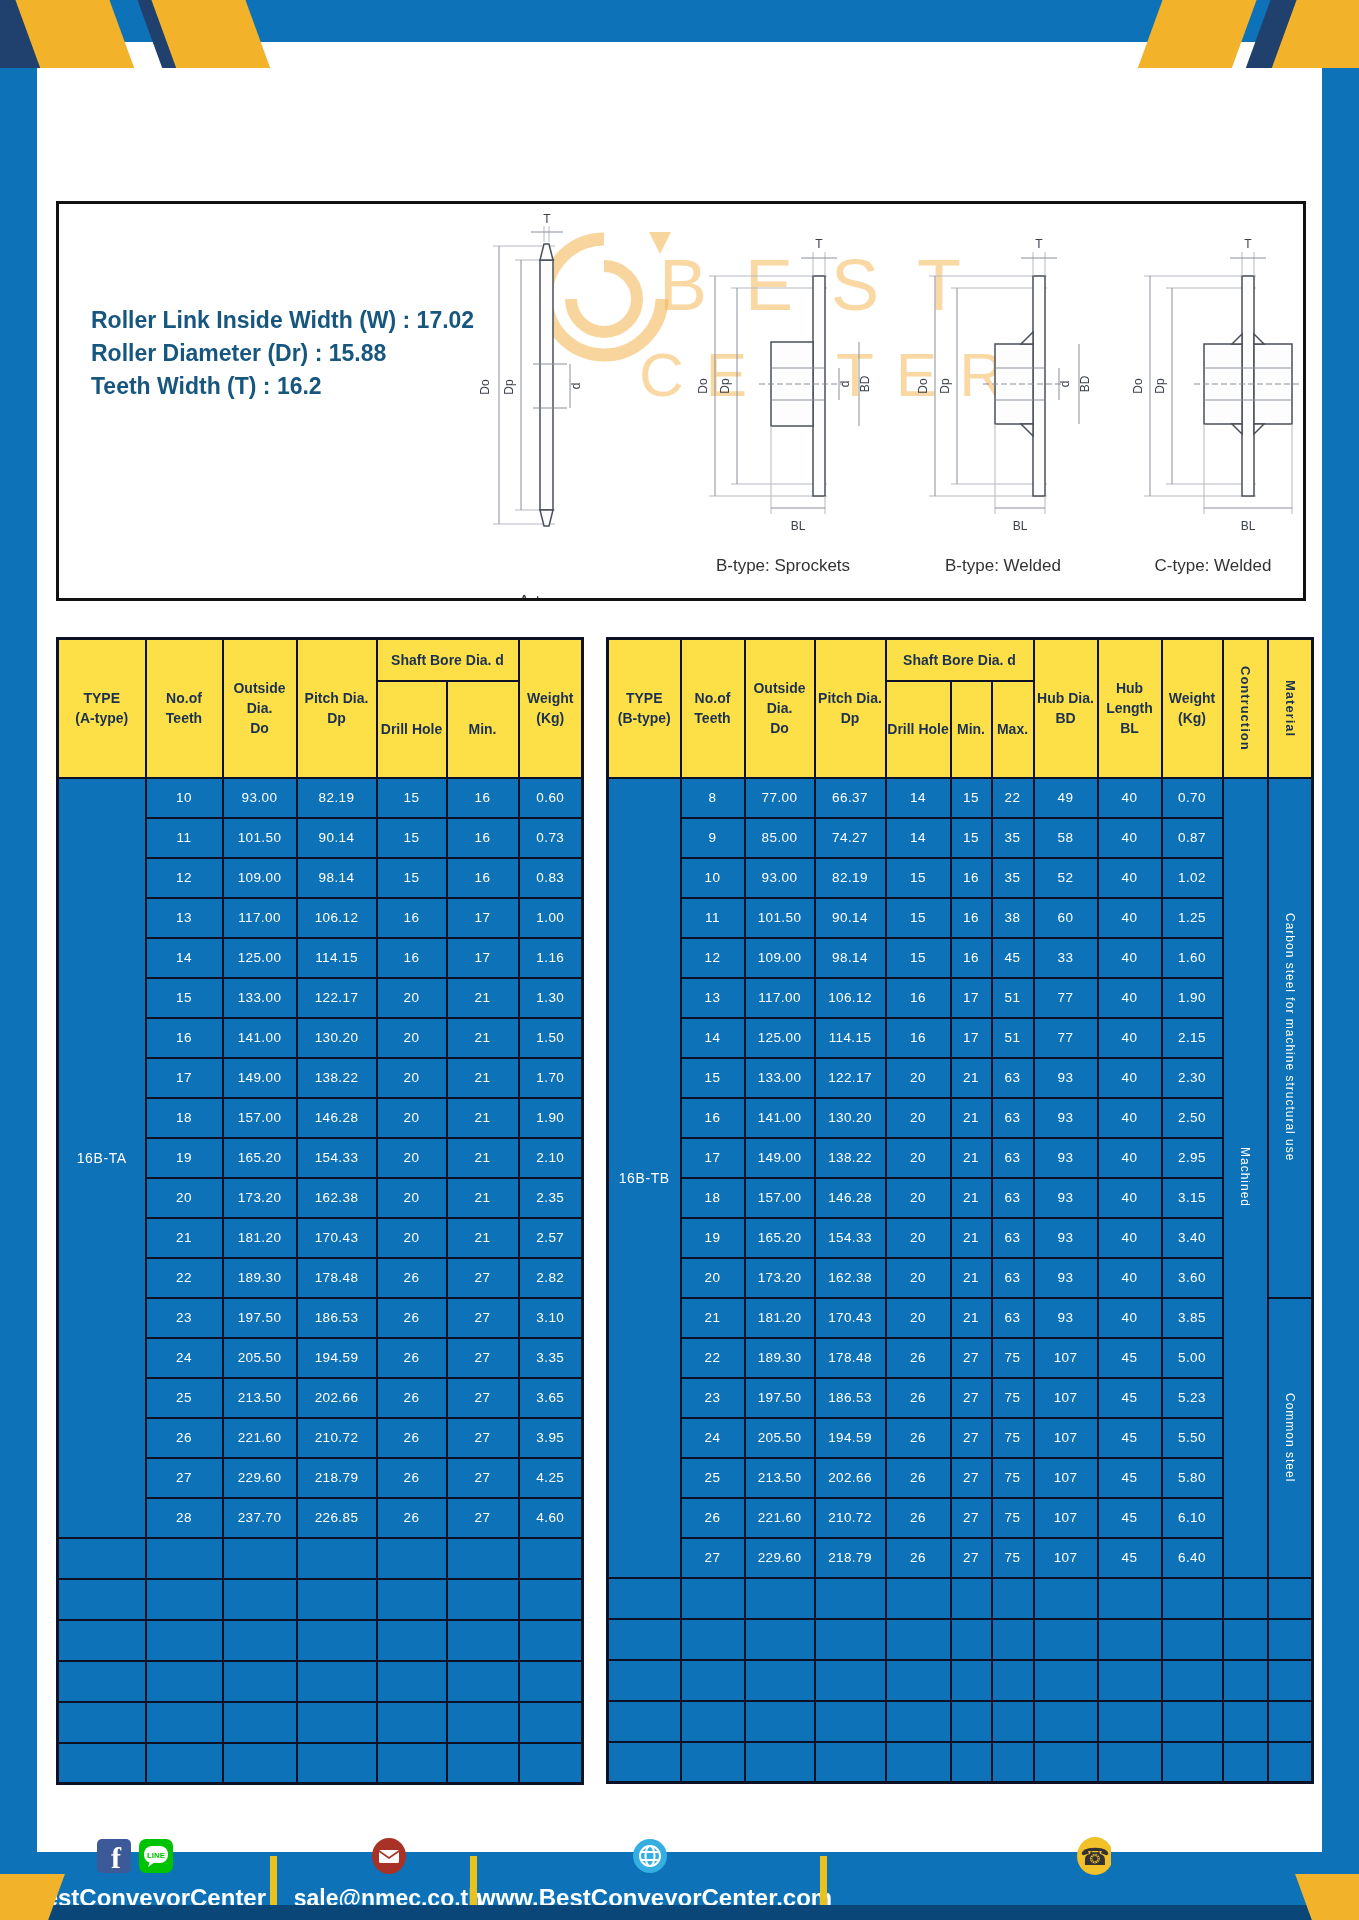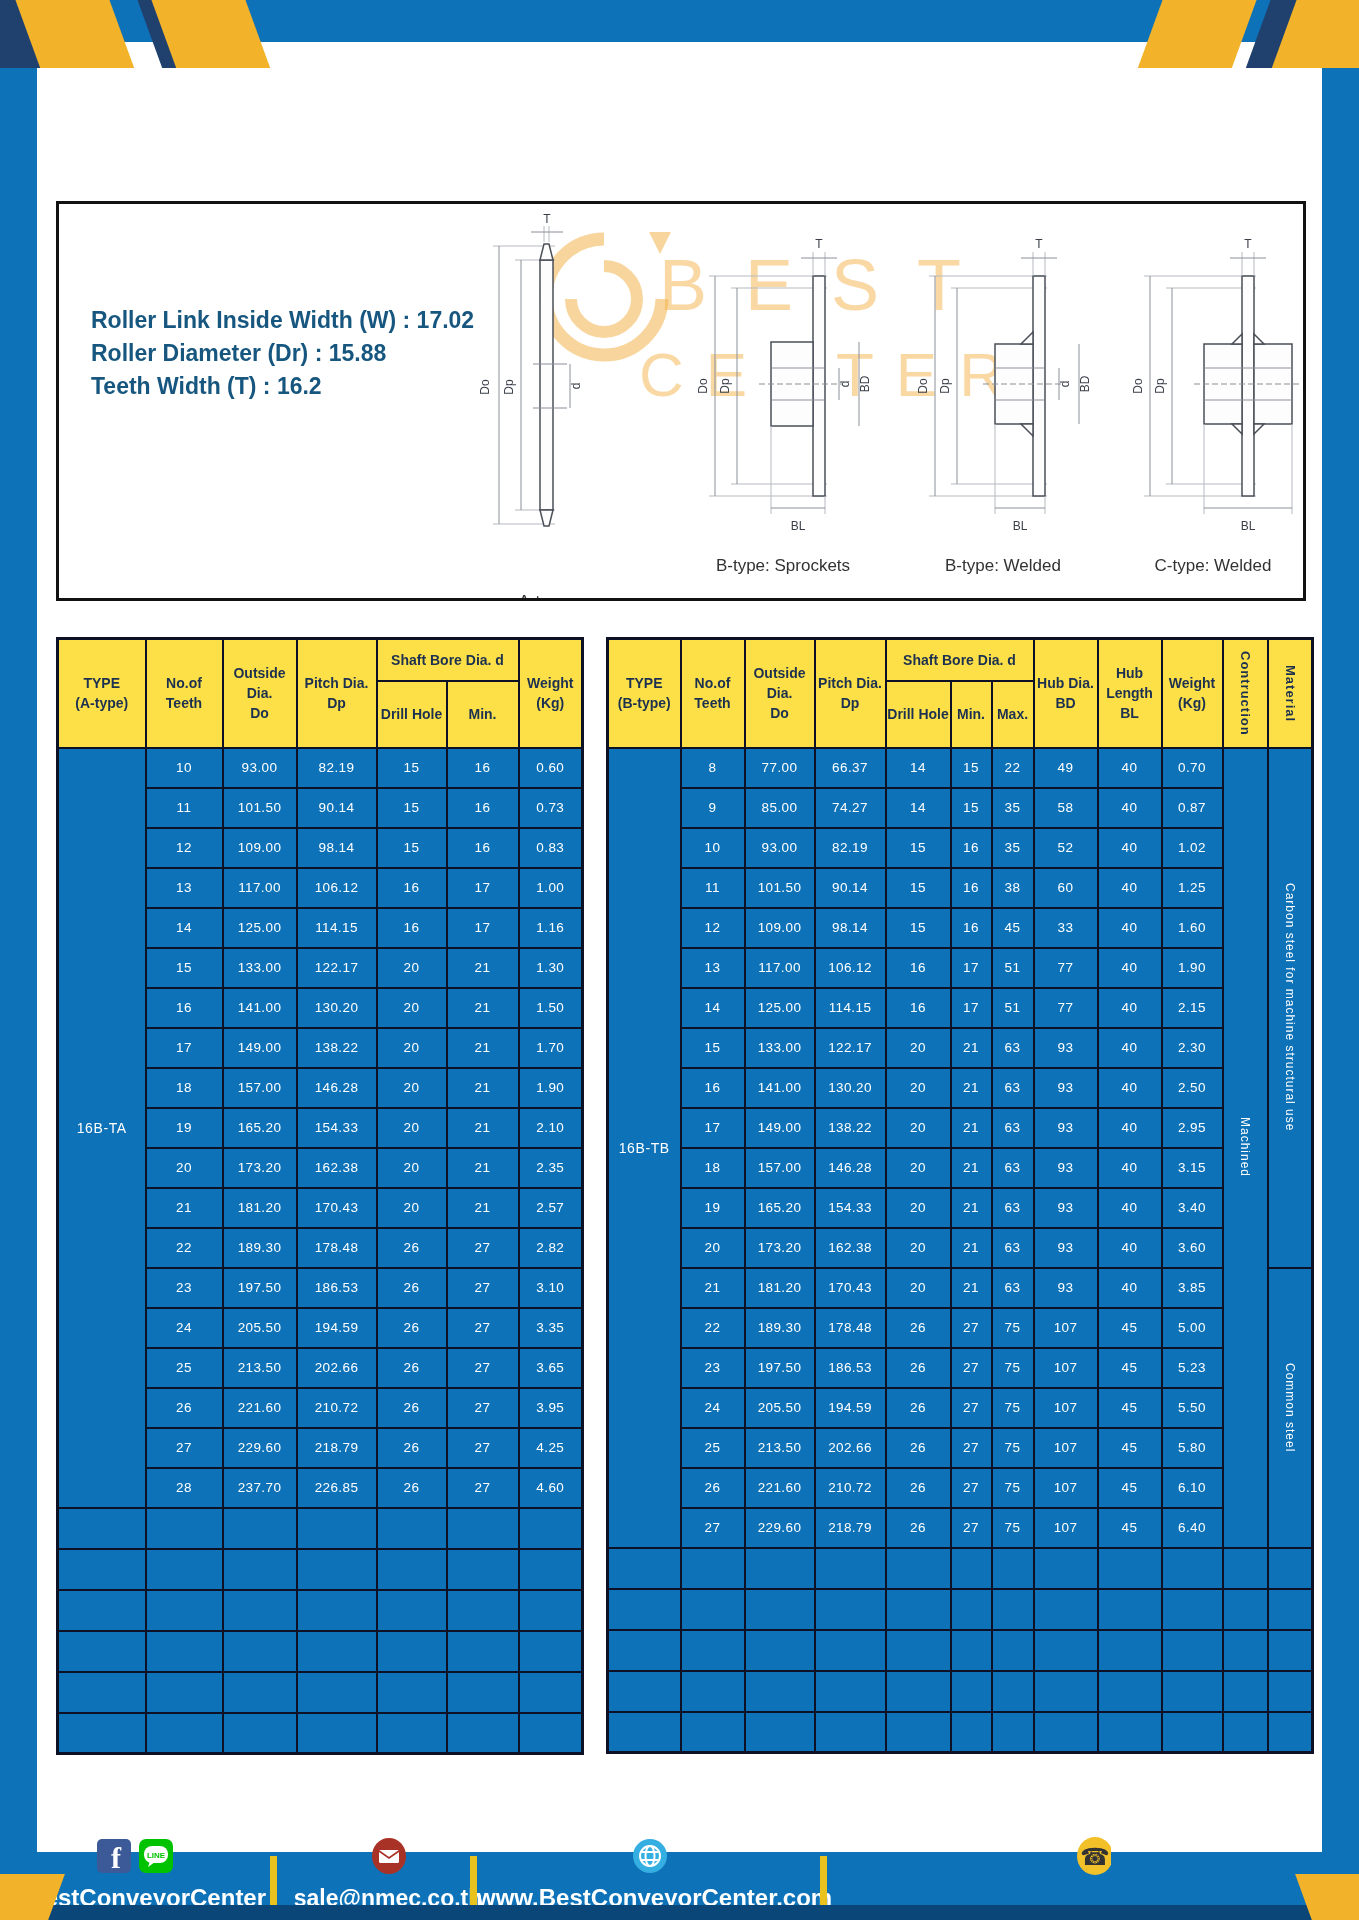--- a/index.html
+++ b/index.html
@@ -30,21 +30,21 @@
   .dext{stroke:#b5b9c0;stroke-width:1;fill:none;}
   .dplate{fill:#fdfdfd;stroke:#4a4f58;stroke-width:1.5;}
   .dtxt{font-family:"Liberation Sans",sans-serif;font-size:12px;fill:#3a3f4a;}
   
   table.tbl{position:absolute;top:637px;border-collapse:collapse;table-layout:fixed;z-index:4;
     background:#0e72b8;border:3px solid #0d1126;}
   .tbl th,.tbl td{border:2px solid #0d1126;text-align:center;vertical-align:middle;padding:0;overflow:hidden;}
   .tbl th{background:#fde047;color:#1c3050;font-weight:bold;font-size:14px;white-space:pre-line;line-height:1.45;}
   .tbl td{background:#0e72b8;color:#ffffff;font-size:13.5px;letter-spacing:0.4px;}
   .tbl tr.h1 th{height:42px;}
-  .tbl tr.h2 th{height:67px;}
+  .tbl tr.h2 th{height:97px;}
   .tbl tbody tr{height:40px;}
   .tbl tbody tr.empty{height:41px;}
   td.type-cell{font-size:14px;letter-spacing:0.6px;}
   .vert{writing-mode:vertical-rl;text-orientation:mixed;}
   th.vert{font-size:13px;letter-spacing:1px;padding:4px 0;}
   td.vert{font-size:12px;letter-spacing:1px;}
   
   #footer{position:absolute;left:0;bottom:0;width:1359px;height:68px;background:#0e72b8;z-index:5;}
   #footer-darkstrip{position:absolute;left:0;bottom:0;width:1359px;height:15px;background:#0b4678;}
   .fdiv{position:absolute;top:4px;width:7px;height:54px;background:#e9c21d;}

